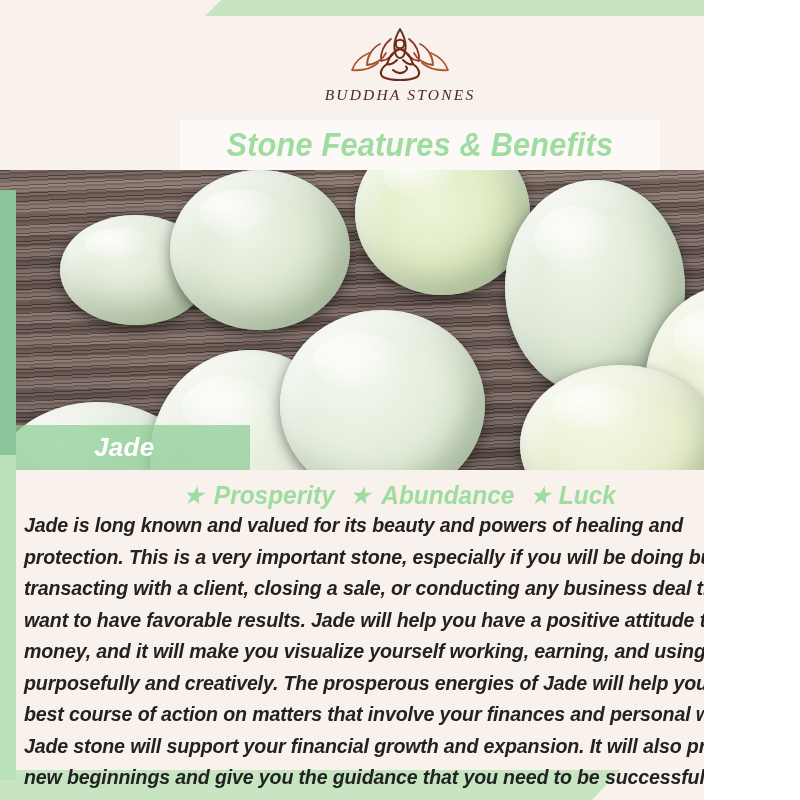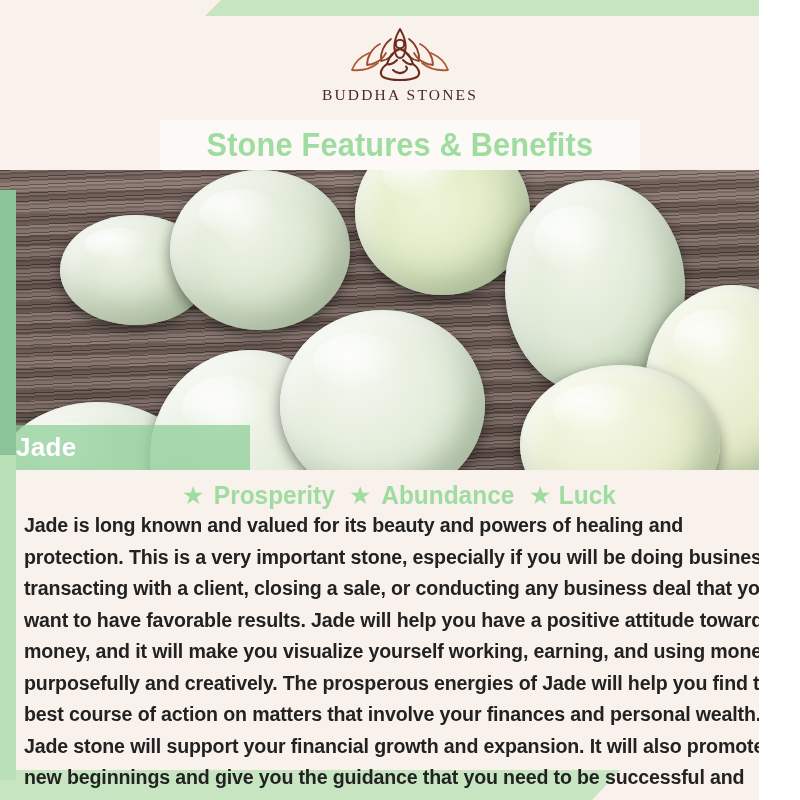--- a/index.html
+++ b/index.html
@@ -6,24 +6,25 @@
     margin: 0;
     padding: 0;
     background: #ffffff;
   }
   body {
     font-family: "Liberation Sans", sans-serif;
   }
 
   .poster {
     position: relative;
-    width: 759px;
+    width: 704px;
     height: 800px;
     background: #f8f1ec;
     overflow: hidden;
+    font-style: italic;
   }
 
   
   .green-top {
     position: absolute;
     top: 0;
     left: 205px;
     width: 595px;
     height: 16px;
     background: #c6e5c0;
@@ -102,21 +103,21 @@
     font-size: 15.5px;
     letter-spacing: 2.2px;
     color: #4a2a23;
     font-weight: 400;
   }
 
   
   .title-band {
     position: absolute;
     top: 120px;
-    left: 160px;
+    left: 180px;
     width: 480px;
     height: 50px;
     background: #fdf9f6;
     z-index: 9;
     display: flex;
     align-items: center;
     justify-content: center;
   }
   .title-text {
     font-family: "Liberation Sans Narrow", "Liberation Sans", sans-serif;
@@ -193,20 +194,21 @@
   .name-band {
     position: absolute;
     top: 425px;
     left: 16px;
     width: 234px;
     height: 45px;
     background: rgba(140, 205, 150, .72);
     z-index: 10;
     display: flex;
     align-items: center;
+    padding-left: 78px;
     box-sizing: border-box;
   }
   .name-text {
     color: #ffffff;
     font-size: 26px;
     font-weight: bold;
     letter-spacing: .3px;
   }
 
   

